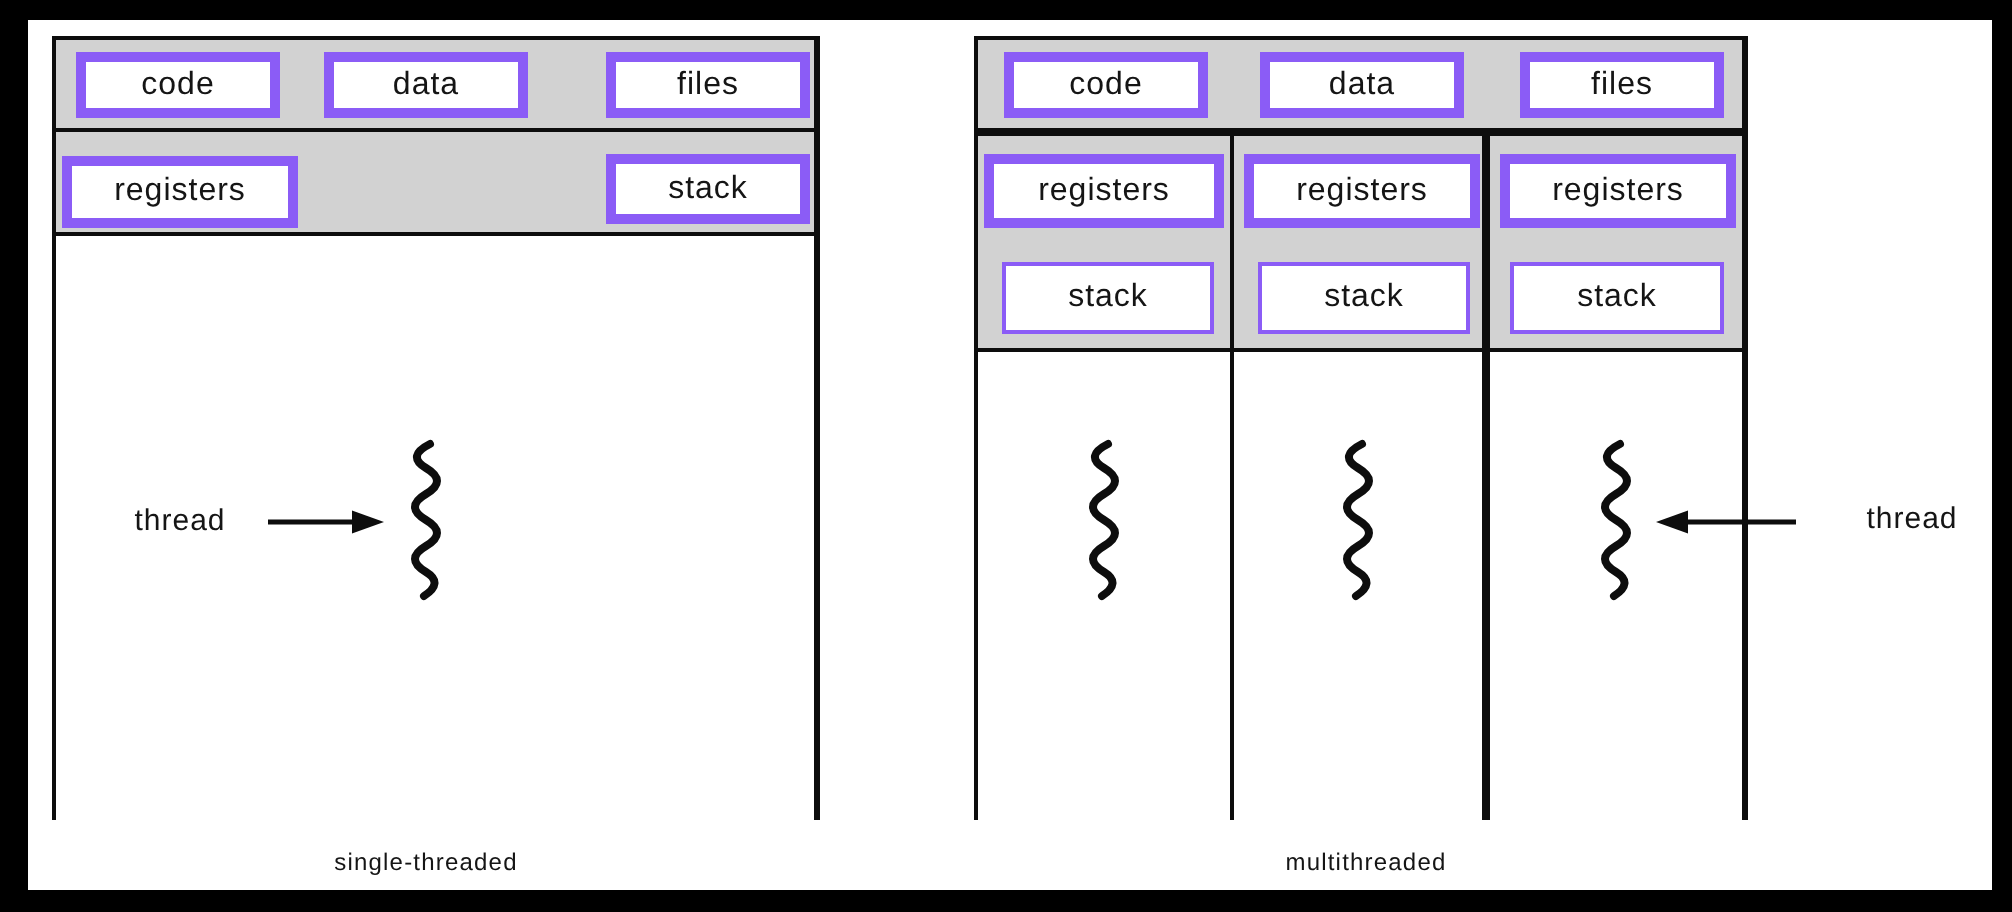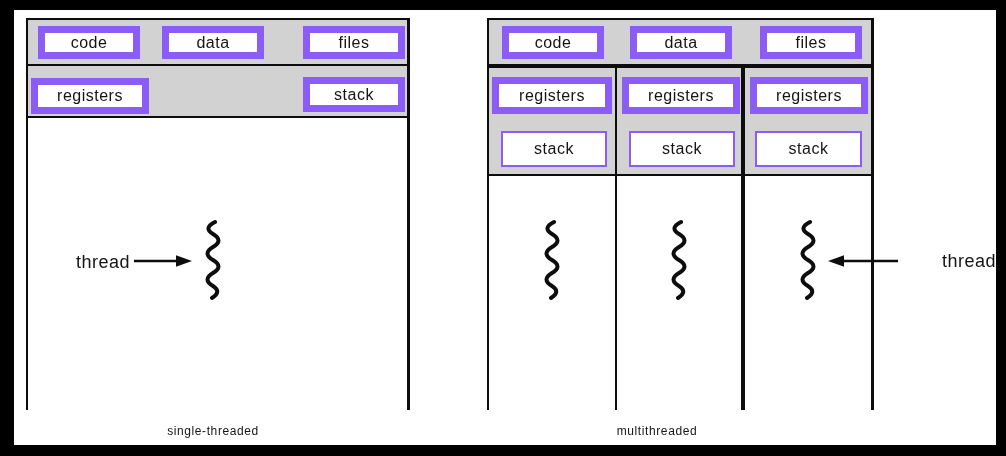--- a/index.html
+++ b/index.html
@@ -28,36 +28,36 @@
   .band.no-top { border-top: none; }
   .col {
     position: absolute;
     background: #d2d2d2;
     border-top: 2px solid #0d0d0d;
     border-bottom: 2px solid #0d0d0d;
   }
   .box {
     position: absolute;
     background: #fff;
-    border: 7px solid #8b5cf6;
+    border: 5px solid #8b5cf6;
     display: flex;
     align-items: center;
     justify-content: center;
     font-size: 16px;
     letter-spacing: 0.5px;
     color: #151515;
   }
   .box.thin { border-width: 2px; }
   .vline { position: absolute; background: #0d0d0d; }
   .lbl {
     position: absolute;
-    font-size: 18px;
+    font-size: 15px;
     letter-spacing: 0.5px;
     color: #151515;
-    text-align: right;
+    text-align: center;
   }
   .caption {
     position: absolute;
     font-size: 12px;
     letter-spacing: 0.6px;
     color: #151515;
     text-align: center;
     width: 240px;
   }
   svg { position: absolute; overflow: visible; }
@@ -155,15 +155,15 @@
     <svg style="left:794px; top:219px;" width="28" height="82" viewBox="0 0 28 82">
       <path d="M16 3 Q4 9 14 15 Q25 21.5 14 28 Q3 34.5 14 41 Q25 47.5 14 54 Q3 60.5 14 67 Q23 72.5 13 79" fill="none" stroke="#0d0d0d" stroke-width="4" stroke-linecap="round"></path>
     </svg>
 
     <svg style="left:827px; top:253px;" width="72" height="16" viewBox="0 0 72 16">
       <line x1="15" y1="8" x2="71" y2="8" stroke="#0d0d0d" stroke-width="2.5"></line>
       <polygon points="1,8 17,2.2 17,13.8" fill="#0d0d0d"></polygon>
     </svg>
     <div class="lbl" style="left:916px; top:251px; width:80px;">thread</div>
 
-    <div class="caption" style="left:537px; top:424px;">multithreaded</div>
+    <div class="caption" style="left:563px; top:424px;">multithreaded</div>
   </div>
 </div>
 
 </body></html>

